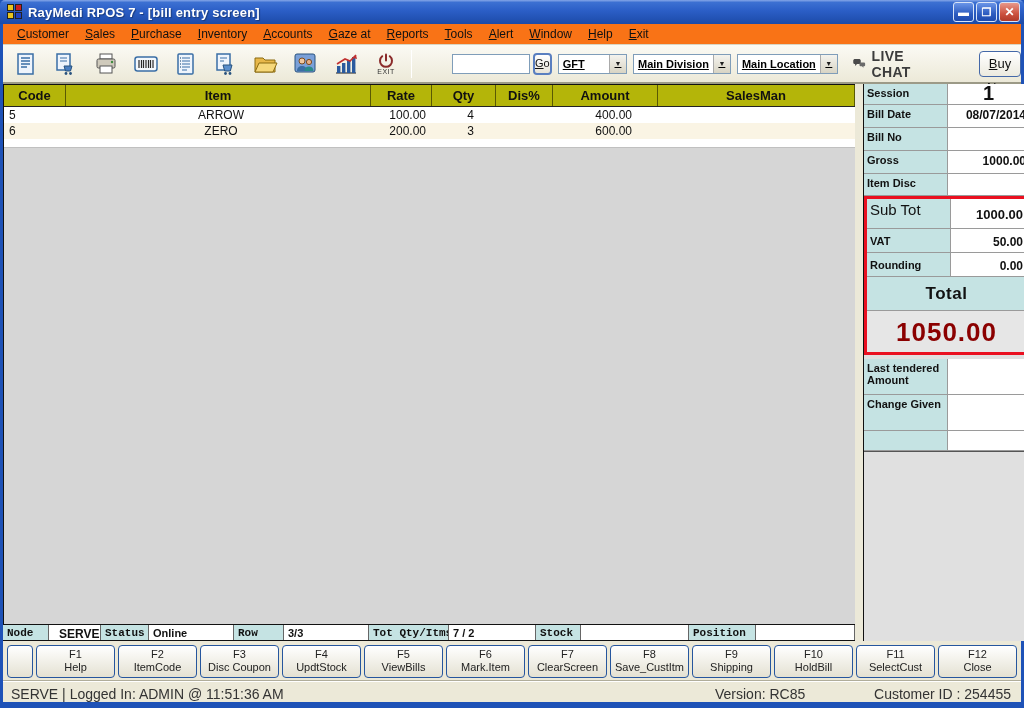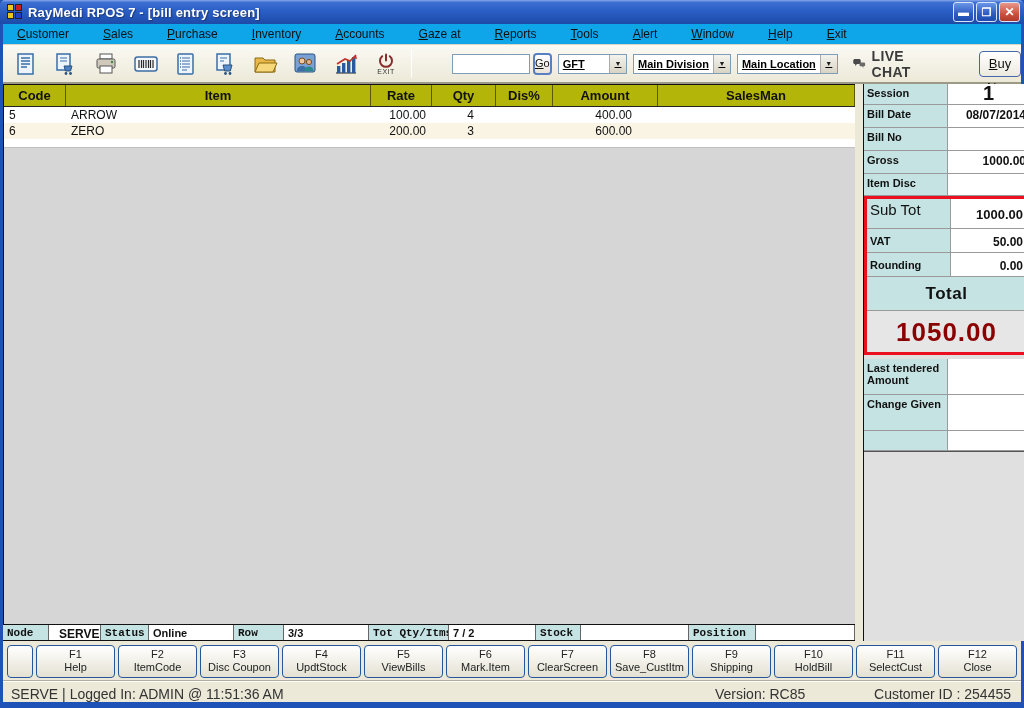--- a/index.html
+++ b/index.html
@@ -17,22 +17,22 @@
   .winbtns { margin-left:auto; display:flex; gap:2px; }
   .winbtn { width:21px; height:20px; border-radius:3px; border:1px solid #d8e4f8;
     background:linear-gradient(180deg,#6a95e8,#2d5cc0 60%,#1f4aae);
     color:#fff; font-size:11px; line-height:18px; text-align:center; font-weight:bold; }
   .winbtn.close { background:linear-gradient(180deg,#e8988a,#cc5240 60%,#b03a2a); font-size:12px; }
 
   
   .inner { position:absolute; left:3px; top:24px; width:1018px; height:678px; background:#ece9d8; }
 
   
-  .menubar { position:absolute; left:0; top:0; width:1018px; height:21px; background:#0ea5e9;
-    border-bottom:1px solid #d9d5c2; display:flex; align-items:center; padding-left:6px;gap:18px; }
+  .menubar { position:absolute; left:0; top:0; width:1018px; height:21px; background:#f97316;
+    border-bottom:1px solid #d9d5c2; display:flex; align-items:center; padding-left:6px; }
   .menubar span { font-size:12px; color:#111; padding:2px 8px; cursor:default; }
   .menubar span::first-letter { text-decoration:underline; }
 
   
   .toolbar { position:absolute; left:0; top:21px; width:1018px; height:39px;
     background:linear-gradient(180deg,#fbfaf4,#ece9d8); border-bottom:2px solid #9c9a87;
     display:flex; align-items:center; }
   .tbicons { display:flex; align-items:center; gap:10px; padding-left:8px; }
   .tbicon { width:30px; height:34px; display:flex; flex-direction:column; align-items:center; justify-content:center; }
   .tbicon svg { display:block; }
@@ -59,21 +59,21 @@
     border-left:1px solid #111; border-top:1px solid #111; }
   .grow { display:flex; width:100%; }
   .gh { height:22px; background:#b4b509; border-bottom:1px solid #222;justify-content:flex-end; }
   .gh .gc { font-size:13px; font-weight:bold; color:#111; text-align:center; line-height:21px;
     border-right:1px solid rgba(40,40,0,.65); }
   .gr { height:16px; background:#fff; }
   .gr.alt { background:#faf4e4; }
   .gr .gc { font-size:12px; color:#111; line-height:16px; white-space:nowrap; }
   .gc.w-code{width:62px;} .gc.w-item{width:305px;} .gc.w-rate{width:61px;} .gc.w-qty{width:64px;}
   .gc.w-dis{width:57px;} .gc.w-amt{width:105px;} .gc.w-man{flex:1;}
-  .gr .w-code{padding-left:5px;} .gr .w-item{padding-left:5px;}
+  .gr .w-code{padding-left:5px;} .gr .w-item{padding-left:5px;text-align:center;}
   .gr .w-rate{text-align:right;padding-right:6px;} .gr .w-qty{text-align:right;padding-right:22px;}
   .gr .w-amt{text-align:right;padding-right:26px;}
   .grid-fill-white { height:9px; background:#fff; border-bottom:1px solid #c0c0c0; }
 
   
   .bill { position:absolute; left:860px; top:60px; width:166px; height:557px; background:#e0e0e0;
     border-left:1px solid #111; }
   .brow { display:flex; border-bottom:1px solid #9a9a9a; background:#fff; }
   .brow .bl { width:84px; background:#c5e3e3; border-right:1px solid #9a9a9a; font-size:11px; font-weight:bold;
     color:#111; padding:3px 2px 0 3px; line-height:12px; }

